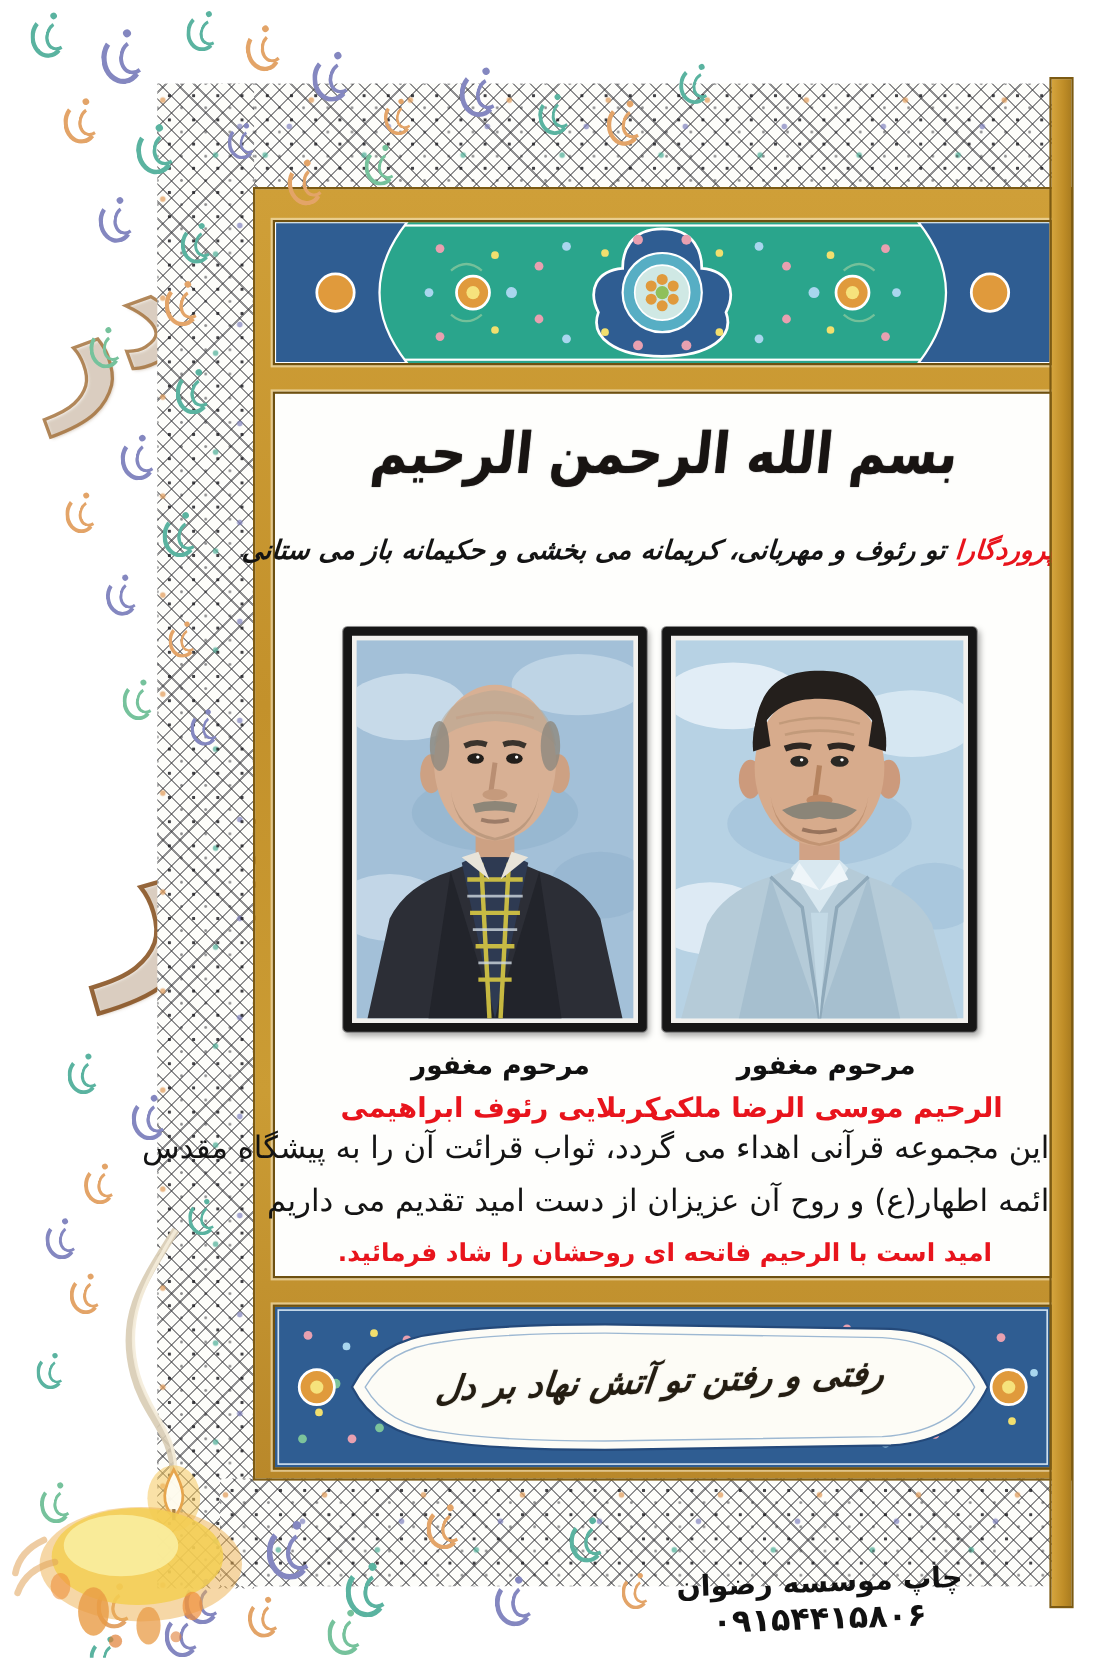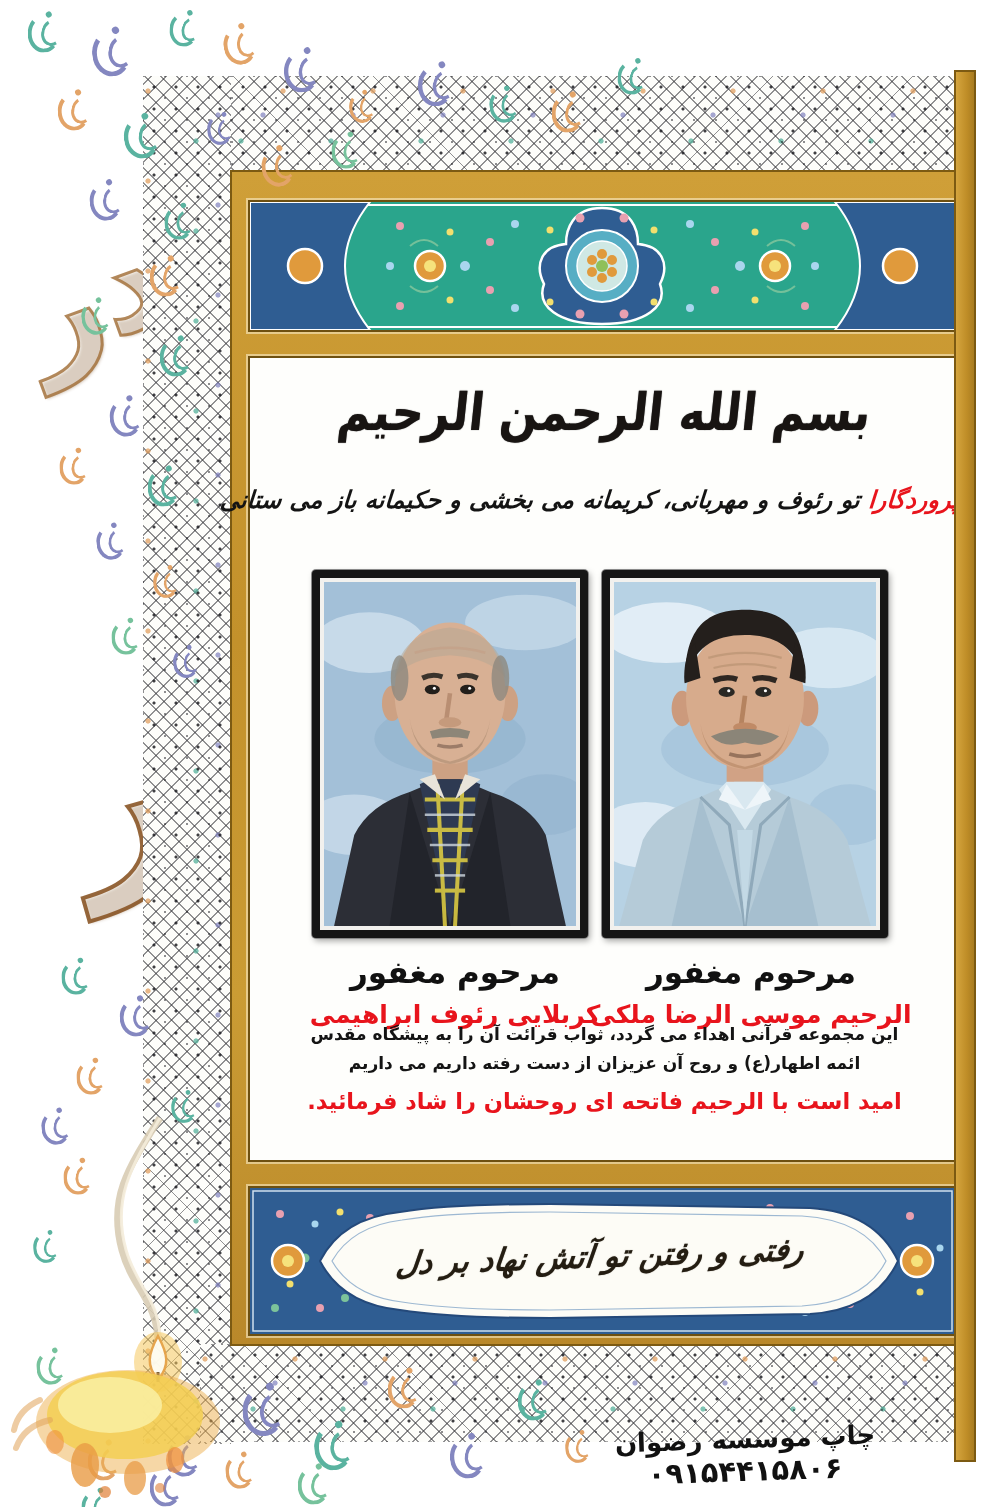--- a/index.html
+++ b/index.html
@@ -50,23 +50,23 @@
     transform:skewX(-6deg) scaleY(1.15);
     text-shadow:0 0 1px rgba(0,0,0,.65);
     color:#181412;
   }
   .dua{
     font-size:24px;font-weight:bold;font-style:italic;
     transform:skewX(-4deg);
     white-space:nowrap;
   }
   .dua .lead{color:var(--accent-red);}
-  .caption-title{font-size:31px;font-weight:bold;color:#111;}
+  .caption-title{font-size:24px;font-weight:bold;color:#111;}
   .caption-name{font-size:25px;font-weight:bold;color:var(--accent-red);margin-top:10px;}
-  .dedication{font-size:17px;font-weight:bold;line-height:1.72;white-space:nowrap;}
+  .dedication{font-size:28px;font-weight:normal;line-height:1.72;white-space:nowrap;}
   .dedication-red{font-size:22.5px;font-weight:bold;color:var(--accent-red);margin-top:10px;white-space:nowrap;}
   .verse{
     font-size:31px;font-weight:bold;font-style:italic;color:#241d12;
     transform:rotate(-2deg) skewX(-8deg);
     white-space:nowrap;text-shadow:0 0 1px rgba(36,29,18,.5);
   }
   .print-line1{font-size:26px;font-weight:bold;color:#111;transform:rotate(-2deg);}
   .print-line2{font-size:29px;font-weight:bold;color:#111;letter-spacing:3px;transform:rotate(-2deg);direction:ltr;}
 
   
@@ -534,21 +534,21 @@
       <div class="caption-title">مرحوم مغفور</div>
       <div class="caption-name">کربلایی رئوف ابراهیمی</div>
     </div>
     <div class="fa abs" style="left:336px;top:596px;width:330px;">
       <div class="caption-title">مرحوم مغفور</div>
       <div class="caption-name">الرحیم موسی الرضا ملکی</div>
     </div>
 
     <div class="fa abs" style="left:5px;top:662px;width:699px;">
       <div class="dedication">این مجموعه قرآنی اهداء می گردد، ثواب قرائت آن را به پیشگاه مقدس</div>
-      <div class="dedication">ائمه اطهار(ع) و روح آن عزیزان از دست رفته داریم می داریم</div>
+      <div class="dedication">ائمه اطهار(ع) و روح آن عزیزان از دست امید تقدیم می داریم</div>
       <div class="dedication-red">امید است با الرحیم فاتحه ای روحشان را شاد فرمائید.</div>
     </div>
   </div>
 
   <div class="panel" style="left:16px;top:1014px;width:709px;height:150px;">
     <svg width="705" height="146" viewBox="0 0 705 146" preserveAspectRatio="none">
       <rect width="705" height="146" fill="#2f5d92"></rect>
       <rect x="3" y="3" width="699" height="140" fill="none" stroke="#cfe0ee" stroke-width="1.5"></rect>
       <g fill="#e8a0b0">
           <circle cx="30" cy="26" r="4"></circle>

